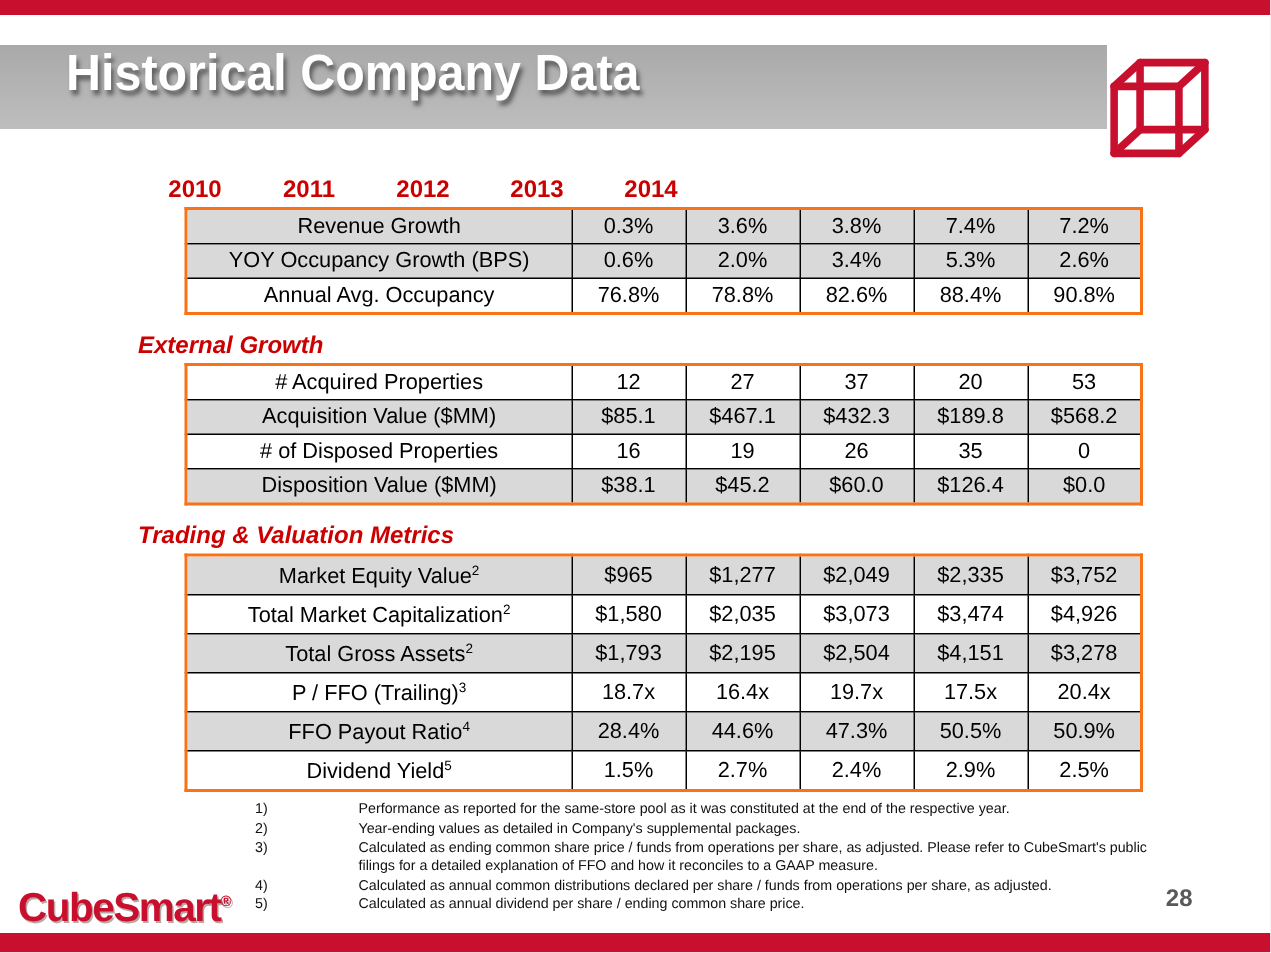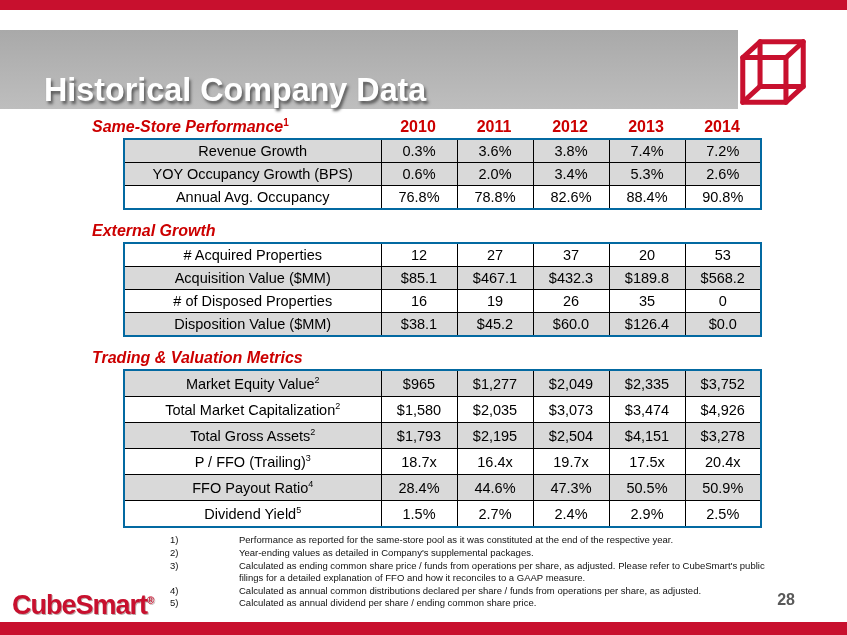--- a/index.html
+++ b/index.html
@@ -12,23 +12,23 @@
     font-family: "Liberation Sans", sans-serif;
     margin: 0 auto;
   }
   .top-bar {
     position: absolute; top: 0; left: 0;
     width: 100%; height: 10px;
     background: var(--brand-red, #c8102e);
   }
   .header-band {
     position: absolute; top: 30px; left: 0;
-    width: 738px; height: 79px;
+    width: 738px; height: 56px;
     background: linear-gradient(180deg, #a9a9a9, #bebebe);
-    display: flex; align-items: flex-end;
+    display: flex; align-items: flex-start;
   }
   .title {
     margin: 0 0 0 44px;
     font-size: 34px;
     font-weight: bold;
     color: #ffffff;
     letter-spacing: 0px;
     transform: scaleX(0.95);
     transform-origin: left center;
     text-shadow: 2px 3px 3px rgba(90,90,90,0.95);
@@ -58,21 +58,21 @@
     width: 76px; text-align: center;
     font-size: 16px; font-weight: bold;
     color: var(--heading-red, #cc0000);
   }
   .data-table {
     border-collapse: collapse;
     table-layout: fixed;
     width: 637px;
     margin-left: 31px;
     margin-bottom: 6px;
-    border: 2px solid #0369a1;
+    border: 2px solid #f97316;
   }
   .data-table td {
     border: 1px solid #000;
     text-align: center;
     font-size: 14.5px;
     color: #000;
     height: 22px;
     padding: 0 2px;
     overflow: hidden;
     white-space: nowrap;
@@ -133,21 +133,20 @@
         <line x1="68" y1="30" x2="92" y2="8"></line>
         <line x1="68" y1="92" x2="92" y2="70"></line>
         <line x1="8" y1="92" x2="32" y2="70"></line>
       </g>
     </svg>
   </div>
 
   <div class="content">
     <div id="sections">
         <div class="head-row">
-          <div class="section-heading"><span>Same-Store Performance</span><sup>1</sup></div>
           <div class="year-cell">2010</div>
           <div class="year-cell">2011</div>
           <div class="year-cell">2012</div>
           <div class="year-cell">2013</div>
           <div class="year-cell">2014</div>
         </div>
         <table class="data-table">
           <colgroup>
             <col style="width: 257px;">
             <col style="width: 76px;">

